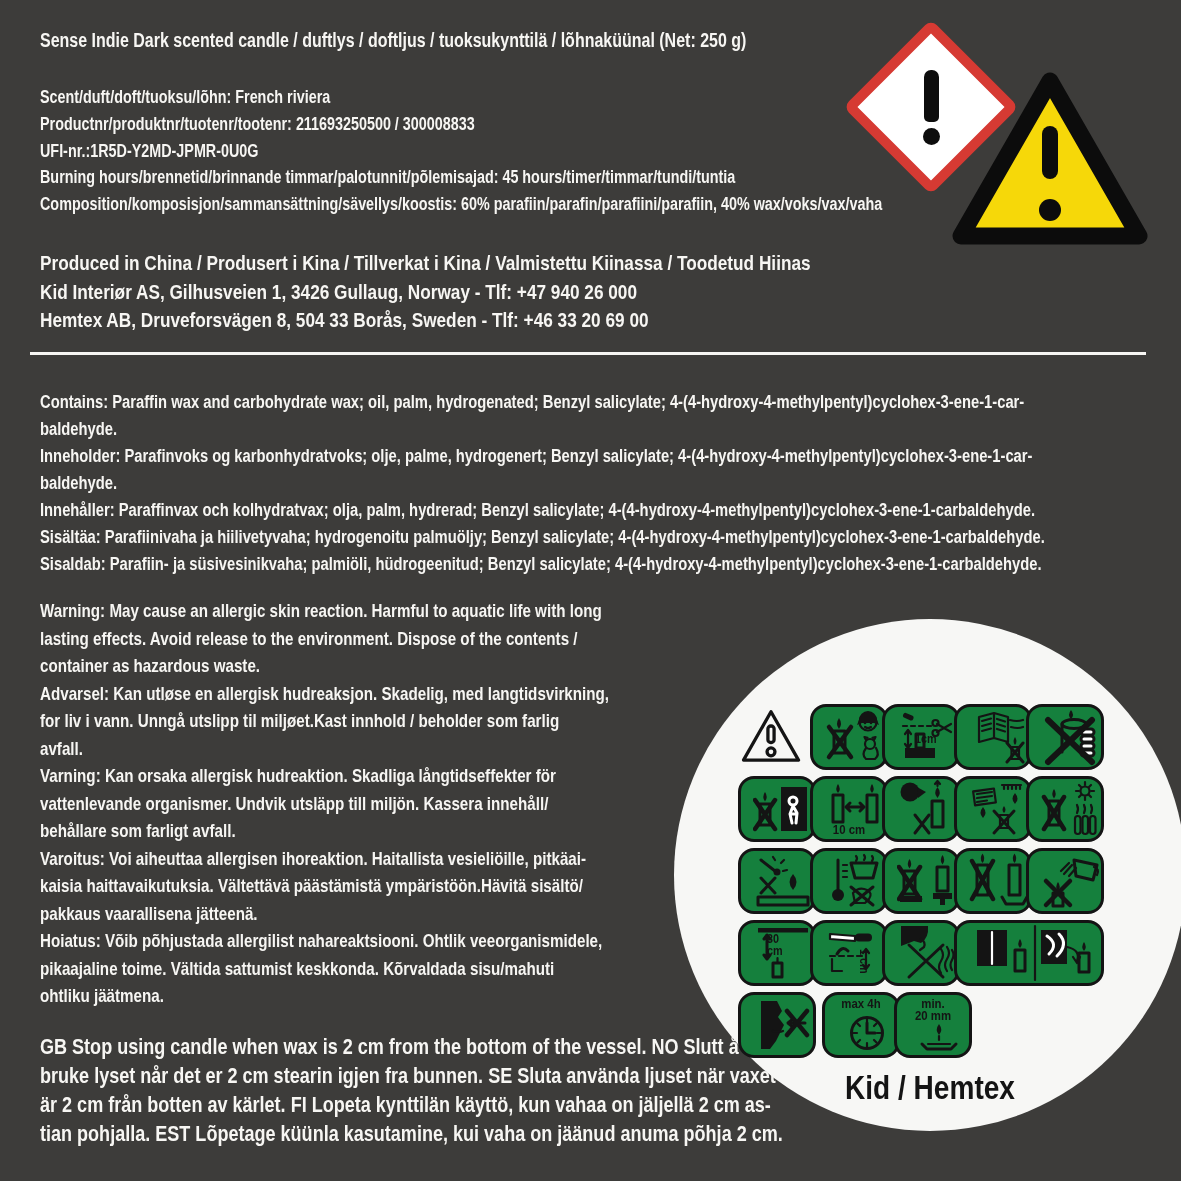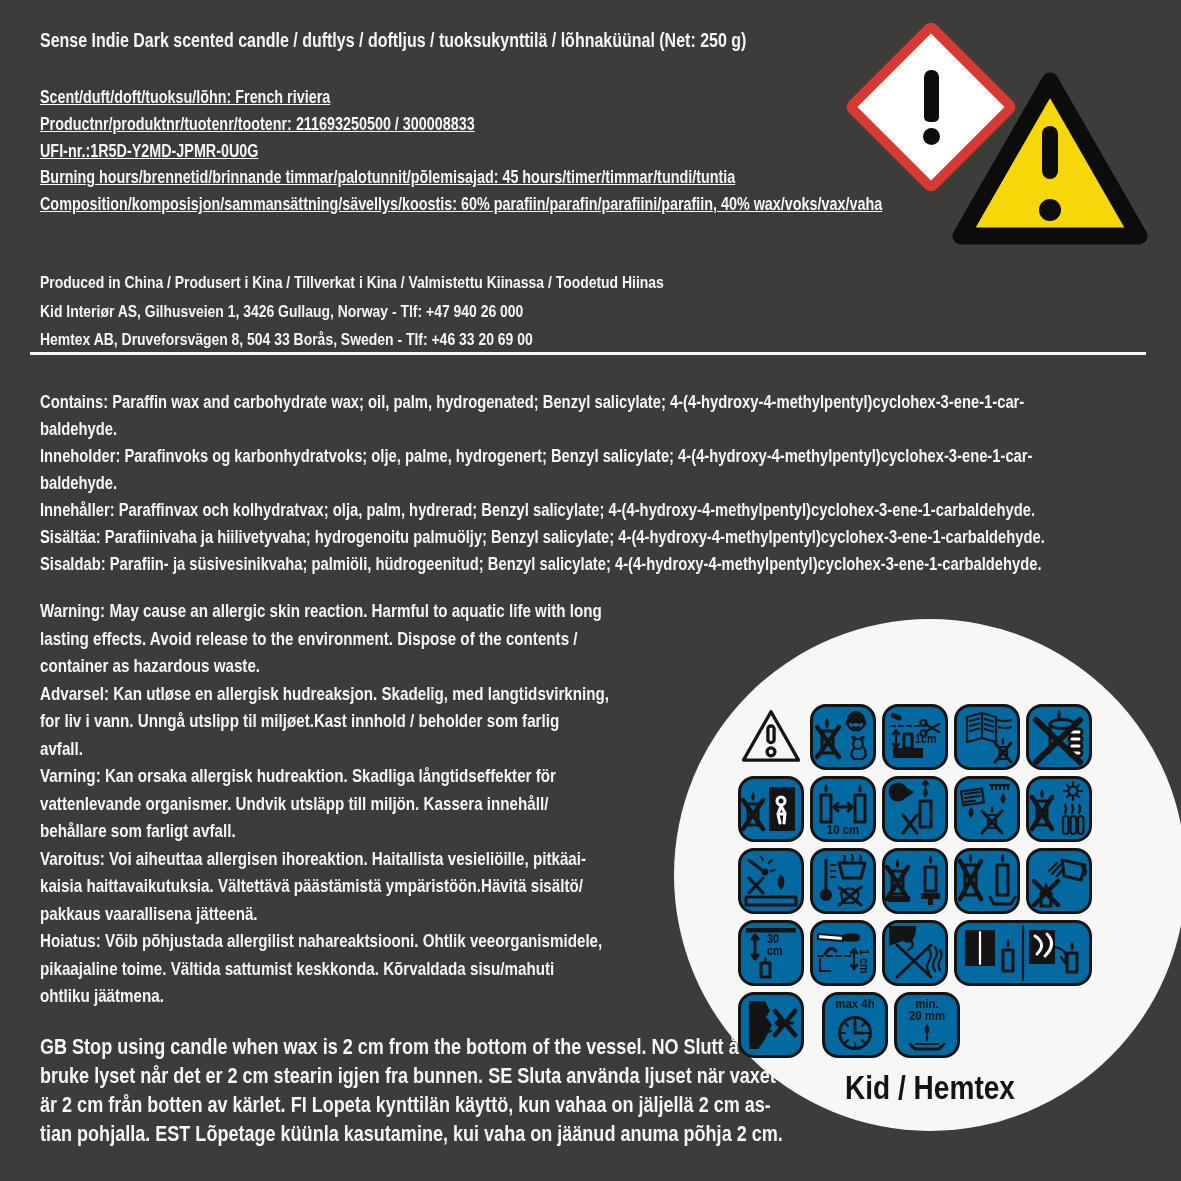--- a/index.html
+++ b/index.html
@@ -6,44 +6,44 @@
     --background:#3d3c3a; --text:#f7f6f3; --ghs_red:#d63a33;
     --triangle_yellow:#f6d809; --pictogram_black:#141414; --circle_white:#f7f7f5;
   }
   html,body{margin:0;padding:0;background:#222;}
   #label{position:relative;width:1181px;height:1181px;overflow:hidden;
     background:var(--background);
     font-family:"Liberation Sans",sans-serif;font-weight:700;}
   .block{position:absolute;color:var(--text);}
   .ln{display:block;white-space:nowrap;transform:scaleX(.82);transform-origin:0 50%;}
   #title{left:40px;top:26px;font-size:19.5px;line-height:28px;}
-  #info{left:40px;top:84px;font-size:17.5px;line-height:26.8px;text-decoration:underline;}
-  #producer{left:40px;top:249px;font-size:17px;line-height:28.6px;margin-top:20px;}
+  #info{left:40px;top:84px;font-size:17.5px;line-height:26.8px;}
+  #producer{left:40px;top:249px;font-size:21px;line-height:28.6px;}
   #divider{position:absolute;left:30px;top:352px;width:1116px;height:3px;background:var(--text);}
   #contains{left:40px;top:389px;font-size:18px;line-height:27px;}
   #warning{left:40px;top:597px;font-size:18.5px;line-height:27.5px;}
   #stop{left:40px;top:1032px;font-size:22px;line-height:29px;}
 
   
   #ghs{position:absolute;left:869px;top:45px;width:104px;height:104px;background:#fff;
     border:10px solid var(--ghs_red);border-radius:8px;transform:rotate(45deg);z-index:1;}
   #ghs .inner{position:absolute;inset:0;transform:rotate(-45deg);display:flex;flex-direction:column;
     align-items:center;justify-content:center;gap:6px;}
   #ghs .gbar{width:15px;height:52px;background:#0d0d0d;border-radius:7px 7px 5px 5px;}
   #ghs .gdot{width:17px;height:17px;background:#0d0d0d;border-radius:50%;}
   
   #bigtri{position:absolute;left:950px;top:68px;z-index:2;}
   .tri{fill:var(--triangle_yellow);stroke:#0c0c0c;stroke-linejoin:round;}
   .trib{fill:#0c0c0c;stroke:none;}
 
   
   #circle{position:absolute;left:674px;top:619px;width:512px;height:512px;border-radius:50%;
     background:var(--circle_white);}
-  .tile{position:absolute;width:60px;height:60px;background:#0369a1;
-    border:3px solid var(--pictogram_black);border-radius:16px;}
+  .tile{position:absolute;width:60px;height:60px;background:#15803d;
+    border:3px solid var(--pictogram_black);border-radius:16px;padding-left:12px;}
   .tile.wide{width:132px;}
   .tile svg{display:block;}
   .notile{position:absolute;width:66px;height:66px;}
   .ticon *{stroke:var(--pictogram_black);stroke-width:3;fill:none;stroke-linecap:round;stroke-linejoin:round;}
   .ticon .f{fill:var(--pictogram_black);stroke:none;}
   .ticon .fw{fill:#fff;stroke:var(--pictogram_black);}
   .ticon .wt{stroke:#fff;fill:none;}
   .ticon .thin{stroke-width:2.2;}
   .ticon .thick{stroke-width:4.5;}
   .ticon .xbig{stroke-width:6;}

